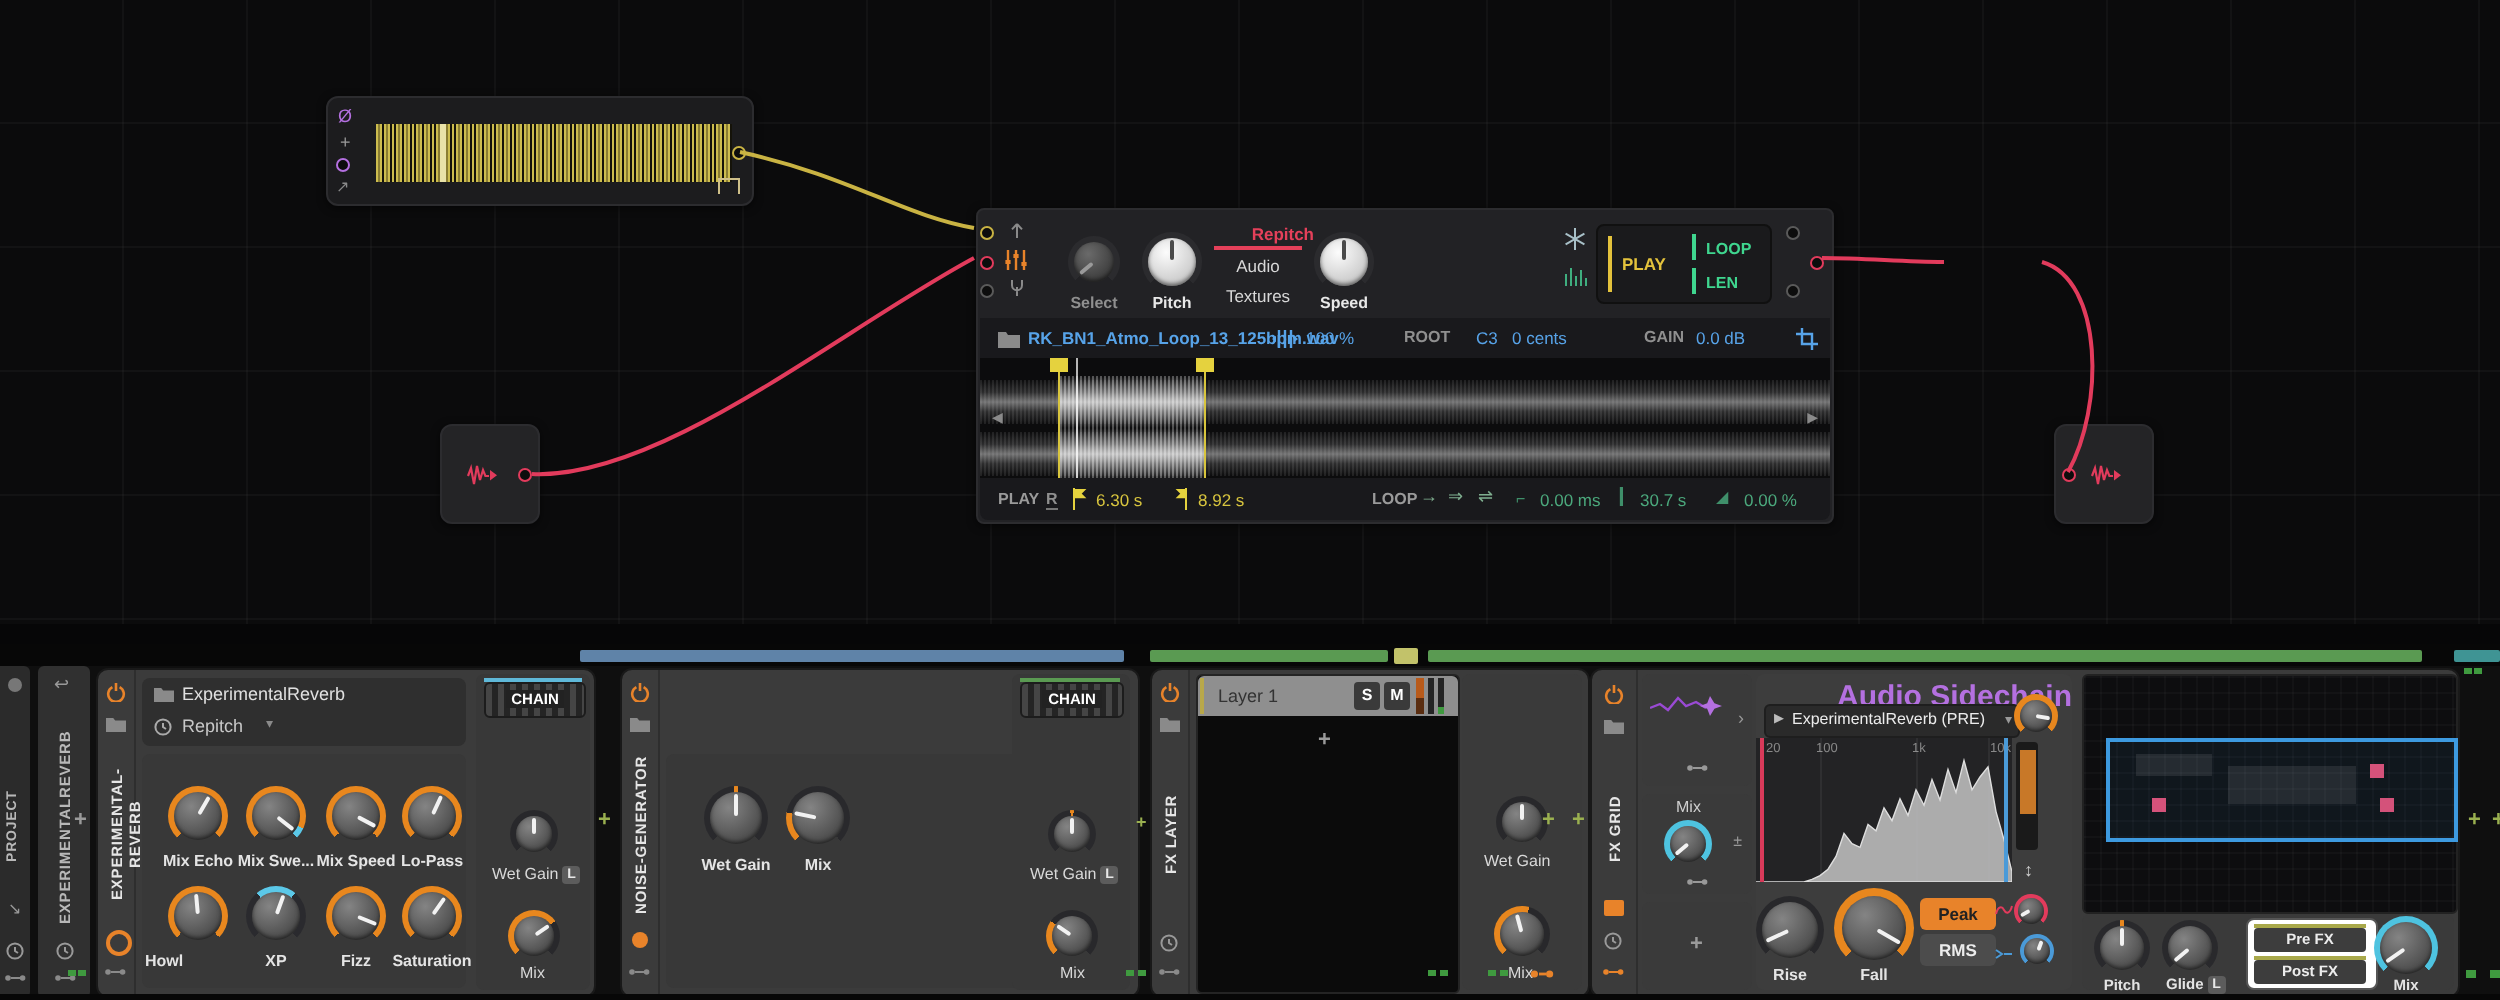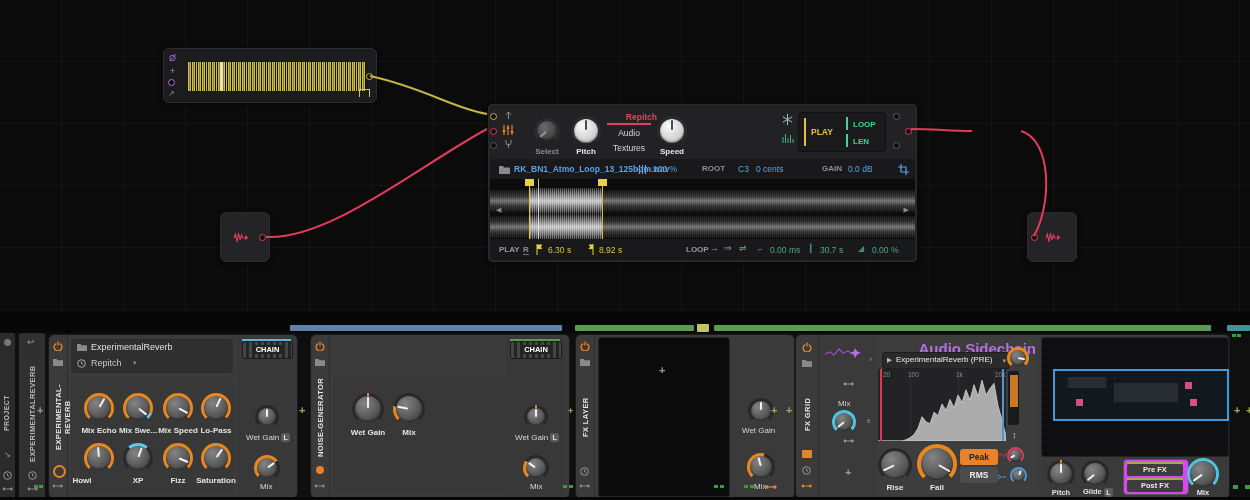--- a/index.html
+++ b/index.html
@@ -476,20 +476,29 @@
             <circle cx="4.5" cy="4.5" r="3.8" stroke="#999" fill="none"></circle>
             <path d="M4.5 2.5v2l1.5 1" stroke="#999" fill="none"></path>
           </svg>
         <svg class="abs" style="left:3px;top:148px" width="11" height="6">
             <circle cx="2" cy="3" r="1.4" fill="#8a8a8a"></circle>
             <line x1="3.5" y1="3" x2="8" y2="3" stroke="#8a8a8a"></line>
             <circle cx="9.3" cy="3" r="1.4" fill="#8a8a8a"></circle>
           </svg>
       </div>
       <div class="abs" style="left:22px;top:2px;width:130px;height:158px;background:#0b0b0b;border:1px solid #242424;border-radius:3px">
+        <div class="abs" style="left:0;top:0;width:100%;height:20px;background:#8f8f8f;border-radius:3px 3px 0 0">
+          <div class="abs" style="left:1px;top:1px;width:2px;height:18px;background:#b8a84a"></div>
+          <div class="t" style="left:10px;top:6px;color:#333;font-size:9px">Layer 1</div>
+          <div class="abs" style="left:78px;top:3px;width:13px;height:14px;background:#3a3a3a;border-radius:2px;text-align:center;color:#fff;font:700 8px/14px 'Liberation Sans',sans-serif">S</div>
+          <div class="abs" style="left:93px;top:3px;width:13px;height:14px;background:#3a3a3a;border-radius:2px;text-align:center;color:#fff;font:700 8px/14px 'Liberation Sans',sans-serif">M</div>
+          <div class="abs" style="left:109px;top:1px;width:4px;height:18px;background:linear-gradient(180deg,#b85a1a 0 55%,#5a2d10 55%)"></div>
+          <div class="abs" style="left:115px;top:1px;width:3px;height:18px;background:#242424"></div>
+          <div class="abs" style="left:120px;top:1px;width:3px;height:18px;background:linear-gradient(180deg,#242424 0 80%,#3f9a3f 80%)"></div>
+        </div>
         <div class="plus gray" style="left:60px;top:26px">+</div>
       </div>
       <div class="sub" style="left:155px;top:2px;width:60px;height:158px;background:#3a3a3a">
         <div class="knob" style="left:17px;top:61px;width:26px;height:26px">
           <div class="arc" style="background:conic-gradient(from 225deg,#28282b 0 270deg,transparent 270deg)"></div>
             <div class="ball"></div>
             <div class="rot" style="transform:rotate(0deg)">
               <i class="ptr"></i>
             </div>
           </div>
@@ -656,21 +665,21 @@
           </div>
         <div class="klabel" style="left:20px;top:31px;font-size:7.5px">Pitch</div>
         <div class="knob" style="left:40px;top:3px;width:28px;height:28px">
           <div class="arc" style="background:conic-gradient(from 225deg,#29292c 0 270deg,transparent 270deg)"></div>
             <div class="ball"></div>
             <div class="rot" style="transform:rotate(-130deg)">
               <i class="ptr"></i>
             </div>
           </div>
         <div class="t" style="left:42px;top:31px;color:#e4e4e4;font-weight:600;font-size:7.5px"><span>Glide</span><span class="lb">L</span></div>
-        <div class="abs" style="left:82px;top:2px;width:64px;height:34px;background:#d946ef;border:1px solid #555;border-radius:4px">
+        <div class="abs" style="left:82px;top:2px;width:64px;height:34px;background:#ffffff;border:1px solid #555;border-radius:4px">
           <div class="abs" style="left:3px;top:2px;width:56px;height:1.5px;background:#a8a84a"></div>
           <div class="abs" style="left:3px;top:4px;width:56px;height:12px;background:#3d3d3d;border-radius:2px;text-align:center;color:#ececec;font:700 7.5px/12px 'Liberation Sans',sans-serif">Pre FX</div>
           <div class="abs" style="left:3px;top:18px;width:56px;height:1.5px;background:#a8a84a"></div>
           <div class="abs" style="left:3px;top:20px;width:56px;height:12px;background:#3d3d3d;border-radius:2px;text-align:center;color:#ececec;font:700 7.5px/12px 'Liberation Sans',sans-serif">Post FX</div>
         </div>
         <div class="knob" style="left:146px;top:1px;width:32px;height:32px">
           <div class="arc" style="background:conic-gradient(from 225deg,#4ec3e0 0 270deg,transparent 270deg)"></div>
             <div class="ball"></div>
             <div class="rot" style="transform:rotate(-125deg)">
               <i class="ptr"></i>

